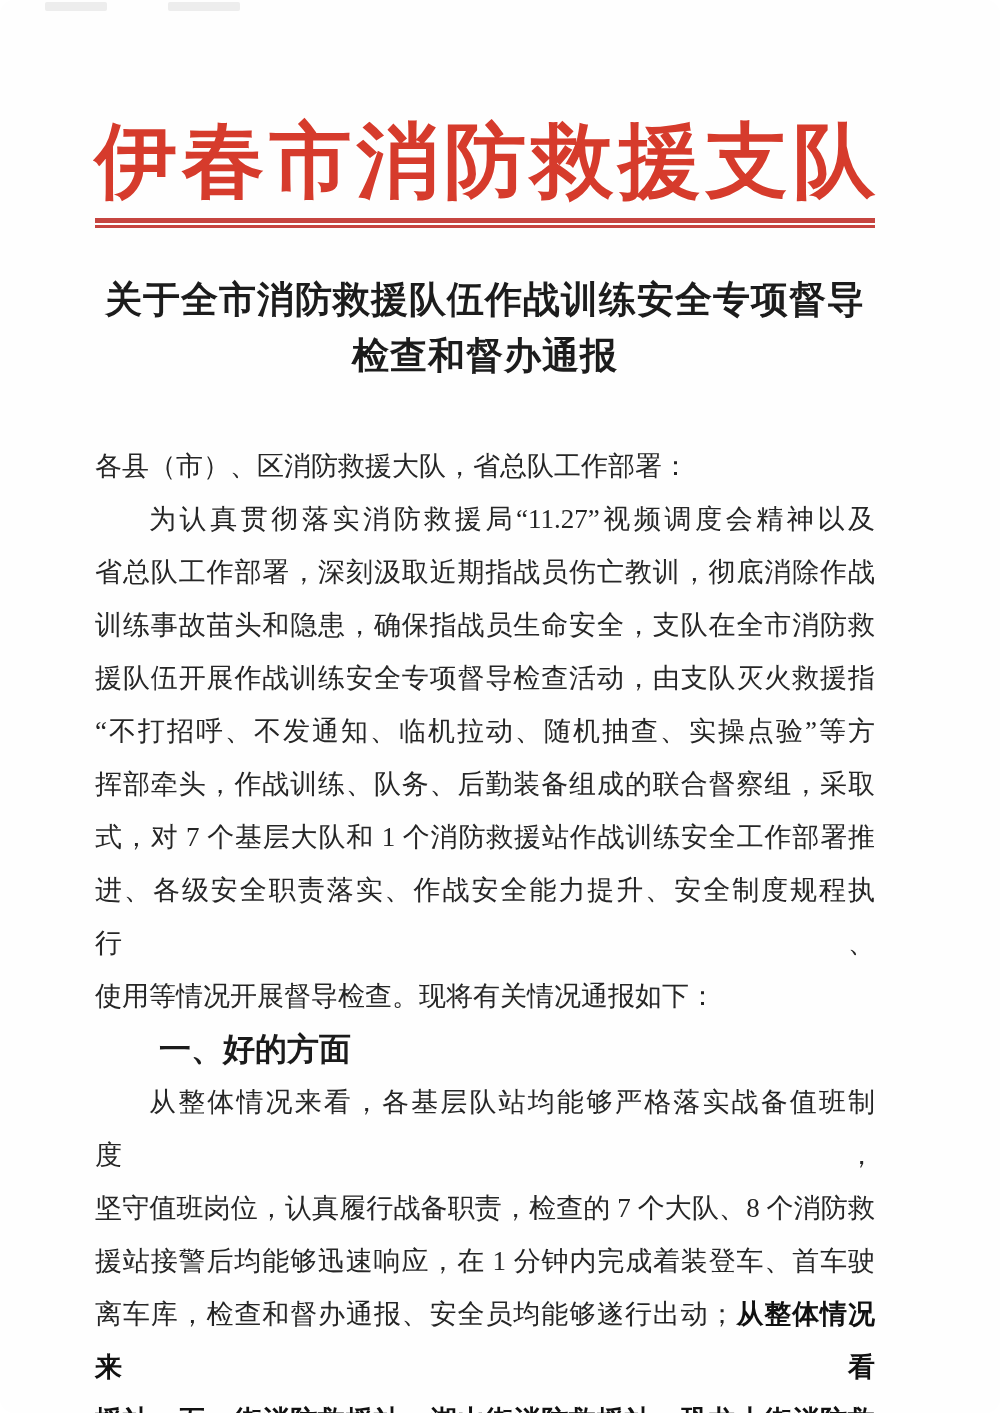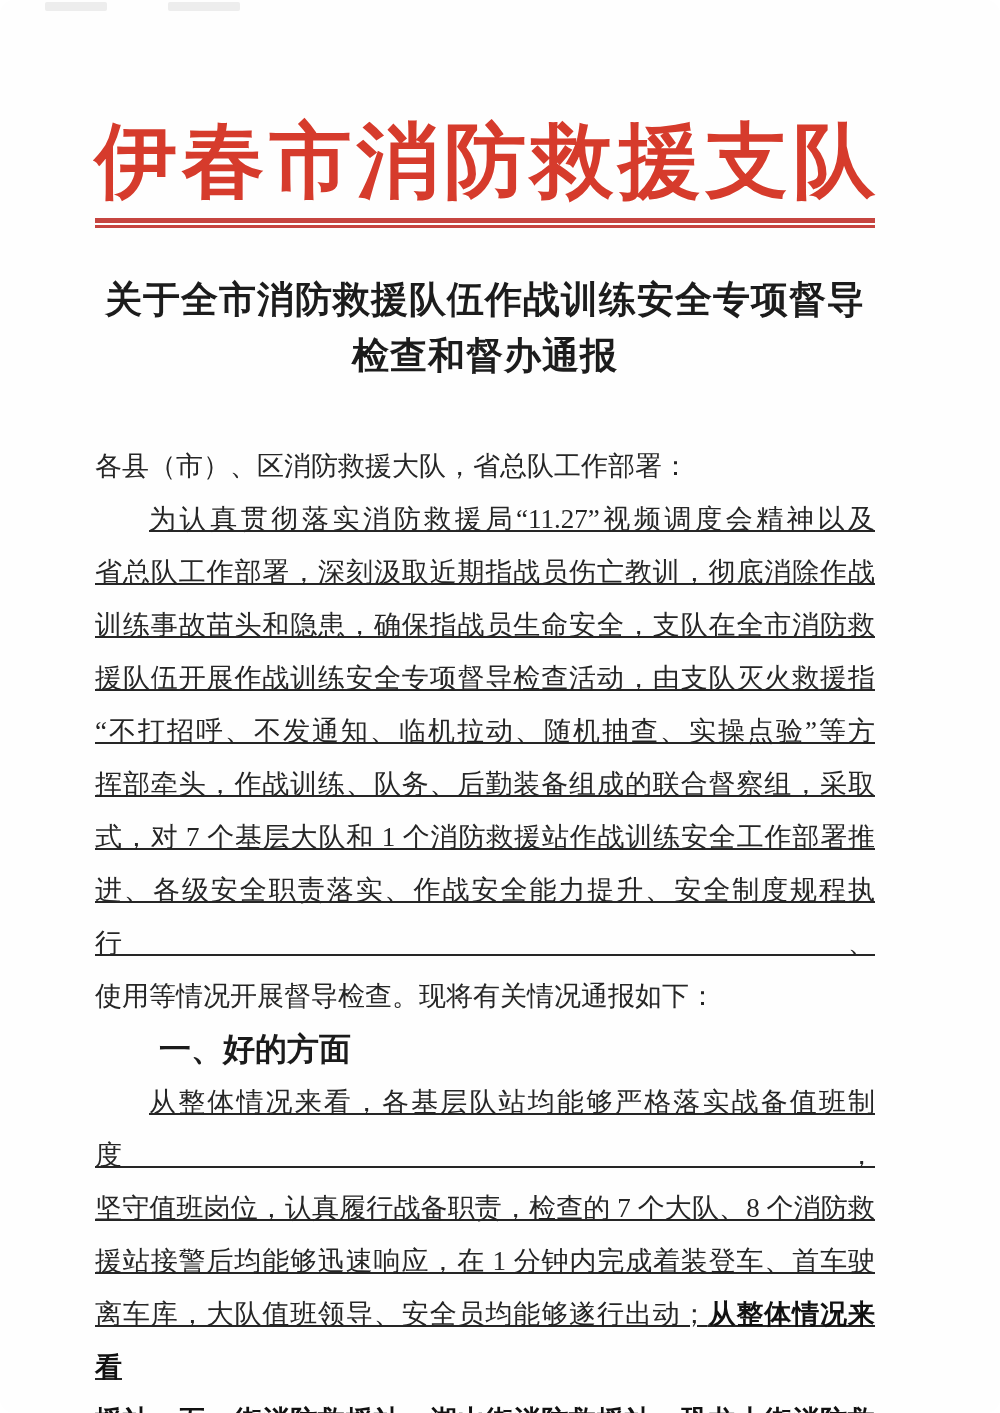--- a/index.html
+++ b/index.html
@@ -70,21 +70,20 @@
     font-size: 27px;
   }
   .line {
     line-height: 53px;
     white-space: nowrap;
   }
   .line.just {
     white-space: normal;
     text-align: justify;
     text-align-last: justify;
-    text-decoration: underline;
   }
   .line.indent { text-indent: 2em; }
   .section-heading {
     font-family: "Liberation Sans", sans-serif;
     font-weight: 700;
     font-size: 32px;
     color: #1b1b1b;
     text-indent: 2em;
   }
   .bold-run { font-weight: 700; color: #111; }
@@ -123,20 +122,20 @@
         <div class="line just">进、各级安全职责落实、作战安全能力提升、安全制度规程执行、</div>
         <div class="line">使用等情况开展督导检查。现将有关情况通报如下：</div>
       </div>
 
       <div class="line section-heading">一、好的方面</div>
 
       <div>
         <div class="line just indent">从整体情况来看，各基层队站均能够严格落实战备值班制度，</div>
         <div class="line just">坚守值班岗位，认真履行战备职责，检查的 7 个大队、8 个消防救</div>
         <div class="line just">援站接警后均能够迅速响应，在 1 分钟内完成着装登车、首车驶</div>
-        <div class="line just"><span>离车库，大队值班领导、安全员均能够遂行出动；</span><span class="bold-run">从整体情况来看</span></div>
+        <div class="line just"><span>离车库，检查和督办通报、安全员均能够遂行出动；</span><span class="bold-run">从整体情况来看</span></div>
         <div class="line just bold-run">援站、五一街消防救援站、湖山街消防救援站、恐龙大街消防救</div>
       </div>
 
     </div>
 
   </div>
 </div>
 
 </body></html>

